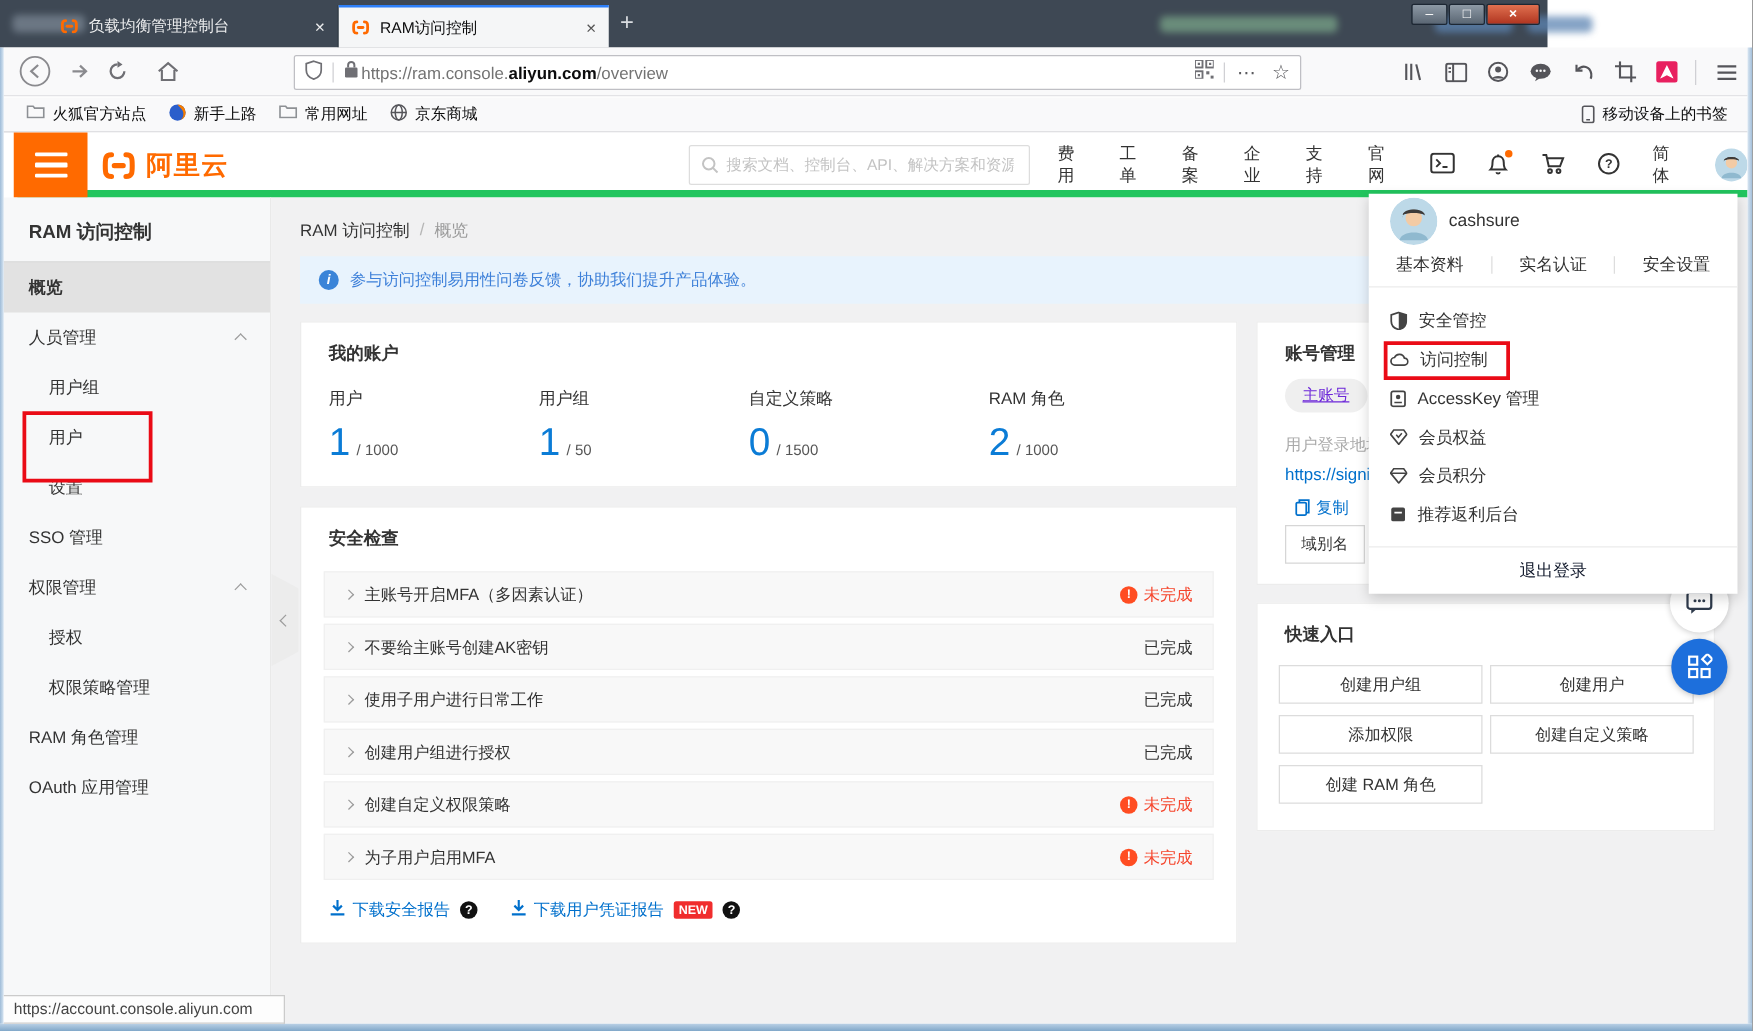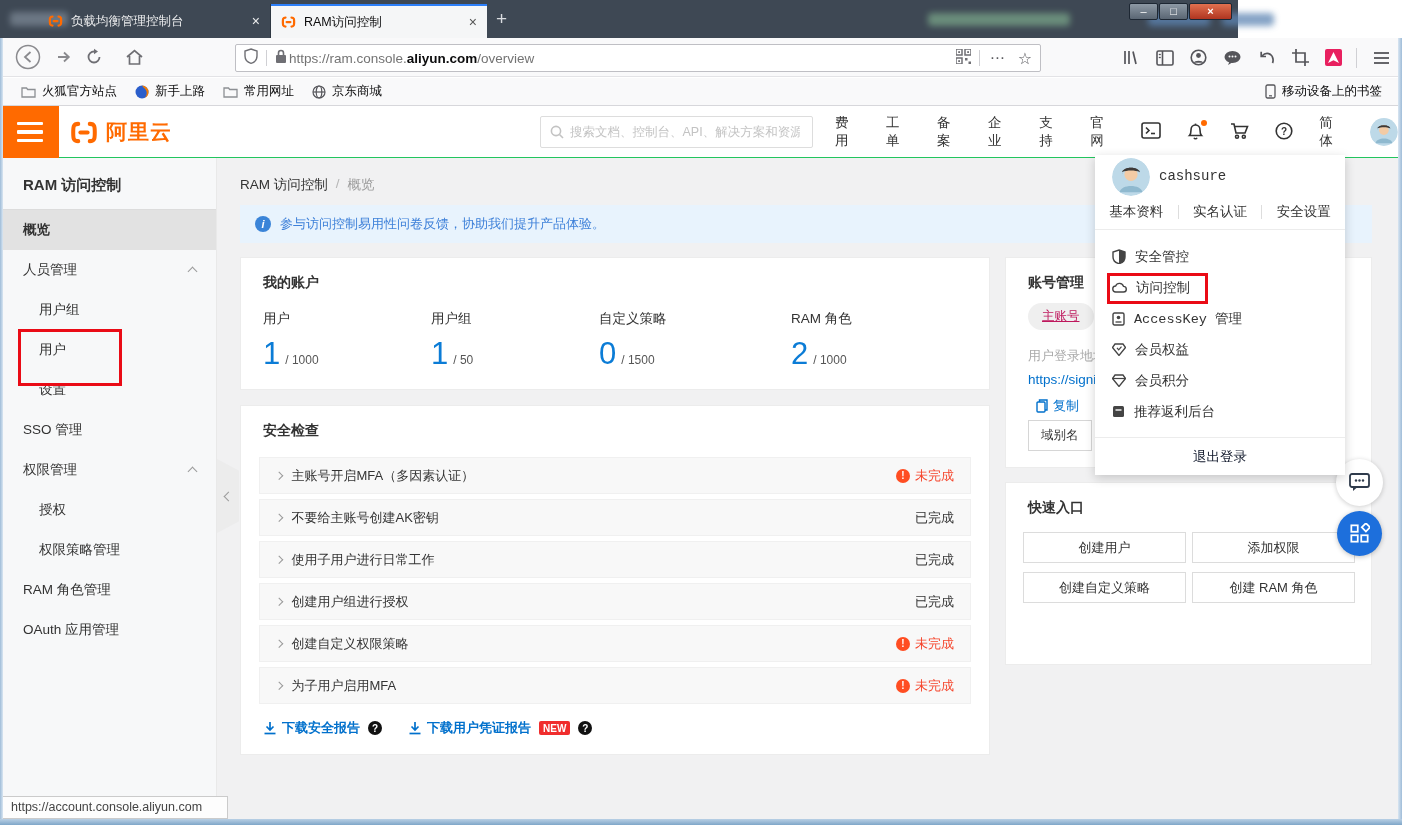--- a/index.html
+++ b/index.html
@@ -38,25 +38,25 @@
   .url-right{margin-left:auto;display:flex;align-items:center;color:#5a5a5e;}
   .dots{font-size:15px;letter-spacing:1px;margin:0 2px;}
   .star{font-size:16px;margin-left:10px;color:#5a5a5e;}
   .tb-icons{position:absolute;right:8px;top:0;height:39px;display:flex;align-items:center;}
   .tb-ic{margin-left:16px;display:flex;color:#55555a;}
   .tb-sep{width:1px;height:20px;background:#d0d0d4;margin-left:14px;}
   .redlogo{width:17px;height:17px;background:#e8205f;border-radius:2px;display:flex;align-items:center;justify-content:center;}
   
   .bookbar{position:absolute;left:3px;right:4px;top:78px;height:28px;background:#f9f9fa;
     border-bottom:1px solid #d7d7db;display:flex;align-items:center;font-size:12.5px;color:#0c0c0d;}
-  .bm{display:flex;align-items:center;margin-left:18px;}
+  .bm{display:flex;align-items:flex-start;margin-left:18px;}
   .bm .bi{margin-right:6px;display:flex;}
   .bm-right{margin-left:auto;margin-right:16px;display:flex;align-items:center;}
   
-  .alihead{position:absolute;left:3px;right:4px;top:106px;height:52px;background:#fff;border-bottom:1px solid #22c55e;padding-left:12px;}
+  .alihead{position:absolute;left:14px;right:4px;top:106px;height:52px;background:#fff;border-bottom:6px solid #22c55e;padding-left:12px;}
   .burger{position:absolute;left:-3px;top:0;width:59px;height:52px;background:#FF6A00;
     display:flex;flex-direction:column;justify-content:center;align-items:center;gap:5px;}
   .burger i{display:block;width:26px;height:3.5px;background:#fff;border-radius:1px;}
   .alilogo{position:absolute;left:66px;top:0;height:52px;display:flex;align-items:center;color:#FF6A00;}
   .alilogo .txt{font-size:21px;font-weight:bold;margin-left:7px;letter-spacing:1px;}
   .searchbox{position:absolute;left:537px;top:10px;width:273px;height:32px;border:1px solid #ddd;
     border-radius:2px;display:flex;align-items:center;padding:0 9px;color:#c3c3c3;}
   .searchbox input{border:0;outline:0;font-size:12.5px;color:#000000;width:230px;margin-left:6px;
     font-family:inherit;background:transparent;}
   .searchbox input::placeholder{color:#c3c3c3;}
@@ -100,41 +100,41 @@
   .card-sec{left:240px;top:405px;width:750px;height:350px;}
   .sec-rows{position:absolute;left:18px;right:18px;top:51px;}
   .srow{height:37px;margin-bottom:5px;background:#f8f8f8;border:1px solid #f0f0f0;
     display:flex;align-items:center;padding:0 16px;font-size:13px;color:#333;}
   .srow .lab{margin-left:10px;}
   .srow .st{margin-left:auto;display:flex;align-items:center;gap:5px;}
   .st.undone{color:#f5452c;}
   .warnc{width:14px;height:14px;border-radius:50%;background:#ff4d22;color:#fff;font-size:10px;font-weight:bold;
     display:flex;align-items:center;justify-content:center;}
   .sec-foot{position:absolute;left:22px;bottom:17px;display:flex;align-items:center;gap:8px;font-size:13px;color:#0070cc;}
-  .dl{display:flex;align-items:center;gap:5px;font-weight:bold;}
+  .dl{display:flex;align-items:flex-start;gap:5px;}
   .qmark{width:14px;height:14px;border-radius:50%;background:#111;color:#fff;font-size:10px;font-weight:bold;
     display:flex;align-items:center;justify-content:center;}
   .newbadge{background:#f02d2d;color:#fff;font-size:10px;font-weight:bold;padding:1.5px 4px;border-radius:2px;}
   .gap18{width:10px;}
   
   .card-mgmt{left:1005px;top:257px;width:367px;height:211px;}
   .pill{position:absolute;left:22px;top:45px;background:#efefef;border-radius:14px;padding:5px 14px;
-    font-size:12.5px;color:#be185d;text-decoration:underline;}
+    font-size:12.5px;color:#6d28d9;text-decoration:underline;}
   .loginlab{position:absolute;left:22px;top:89px;font-size:13px;color:#aaa;white-space:nowrap;}
   .loginurl{position:absolute;left:22px;top:114px;font-size:13.5px;color:#0070cc;white-space:nowrap;}
   .copyrow{position:absolute;left:30px;top:139px;display:flex;align-items:center;gap:5px;font-size:13px;color:#0070cc;}
   .dombtn{position:absolute;left:22px;top:162px;border:1px solid #d6d6d6;background:#fff;padding:6px 12px;
     font-size:12.5px;color:#333;}
   .card-quick{left:1005px;top:482px;width:367px;height:183px;}
   .qgrid{position:absolute;left:17px;top:49px;display:grid;grid-template-columns:163px 163px;gap:9px 6px;}
   .qbtn{height:31px;border:1px solid #dcdcdc;background:#fff;display:flex;align-items:center;
     justify-content:center;font-size:13px;color:#333;}
   
-  .dropdown{position:absolute;left:1095px;top:155px;width:250px;height:320px;background:#fff;
-    box-shadow:0 3px 10px rgba(0,0,0,.18);z-index:50;font-family:Liberation Mono, monospace;}
+  .dropdown{position:absolute;left:1095px;top:155px;width:295px;height:320px;background:#fff;
+    box-shadow:0 3px 10px rgba(0,0,0,.18);z-index:50;}
   .dd-avatar{position:absolute;left:17px;top:3px;width:38px;height:38px;border-radius:50%;overflow:hidden;display:flex;}
   .dd-name{position:absolute;left:64px;top:13px;font-size:14px;color:#333;}
   .dd-links{position:absolute;left:0;top:48px;width:100%;display:flex;align-items:center;
     justify-content:space-evenly;font-size:13.5px;color:#333;}
   .dd-vsep{width:1px;height:14px;background:#ddd;}
   .dd-div{position:absolute;left:0;width:100%;height:1px;background:#ececec;}
   .dd-items{position:absolute;left:0;top:86px;width:100%;}
   .dd-it{height:31px;display:flex;align-items:center;padding-left:17px;font-size:13.5px;color:#333;gap:9px;}
   .dd-it svg{flex:0 0 auto;}
   .dd-logout{position:absolute;left:0;top:283px;width:100%;height:37px;display:flex;align-items:center;
@@ -576,20 +576,21 @@
           <path d="M3.5 3 V1 H11 V11 H9" fill="none" stroke="#0070cc" stroke-width="1.4"></path>
         </svg>
       <span>复制</span>
     </div>
     <div class="dombtn">域别名</div>
   </div>
 
   <div class="card card-quick">
     <div class="card-title">快速入口</div>
     <div class="qgrid">
+      <div class="qbtn">创建用户组</div>
       <div class="qbtn">创建用户</div>
       <div class="qbtn">添加权限</div>
       <div class="qbtn">创建自定义策略</div>
       <div class="qbtn">创建 RAM 角色</div>
     </div>
   </div>
 
   <div class="float-chat">
     <svg width="23" height="21" viewBox="0 0 23 21">
         <rect x="2" y="2" width="19" height="13" rx="2" fill="none" stroke="#2f3b4c" stroke-width="1.8"></rect>

